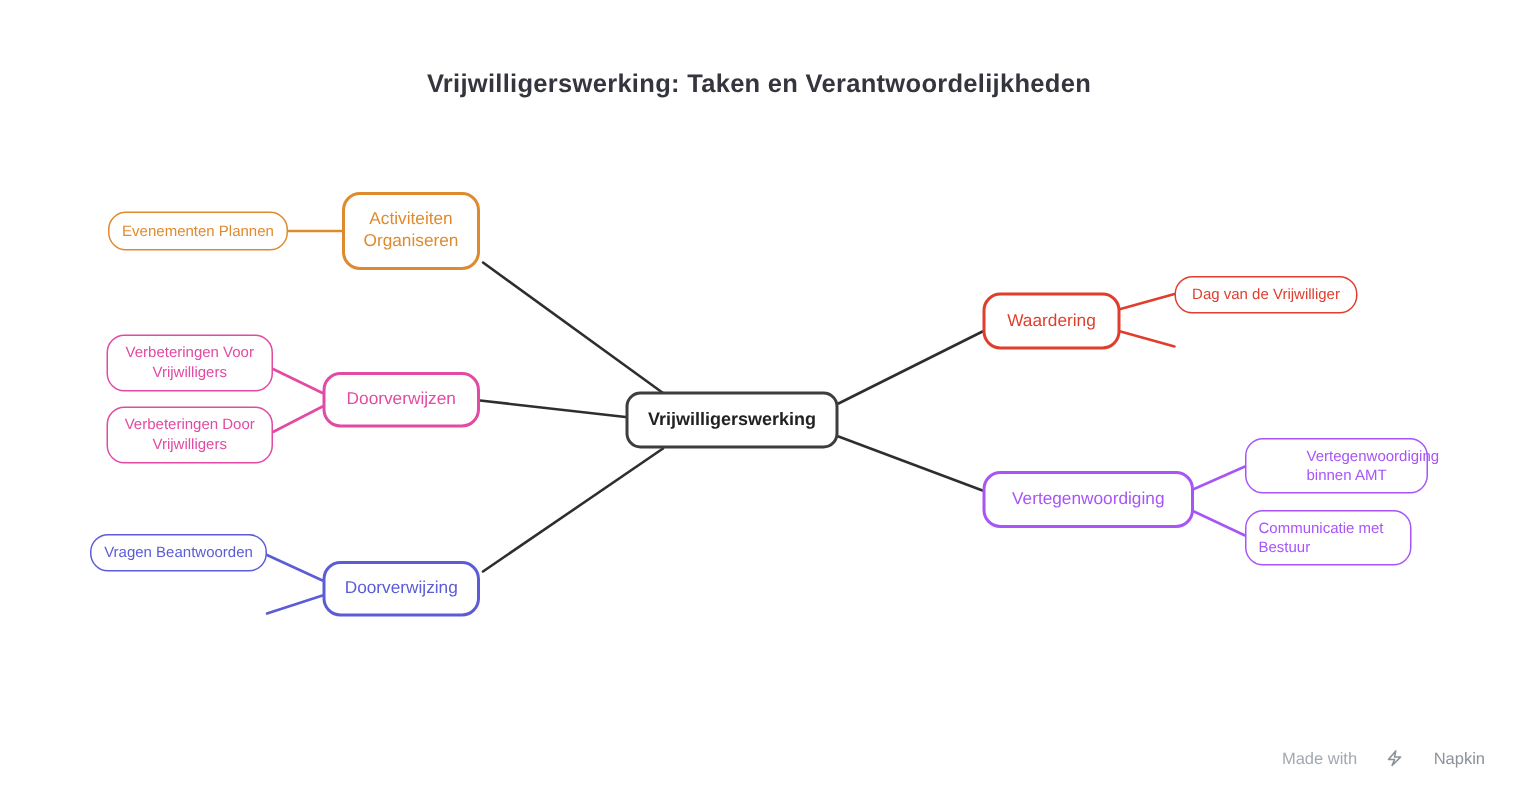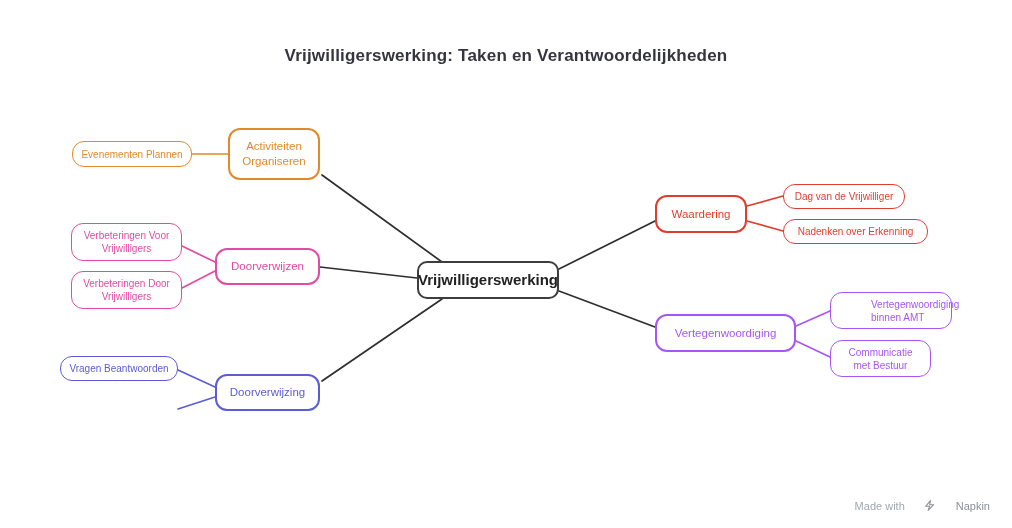--- a/index.html
+++ b/index.html
@@ -26,40 +26,40 @@
     border:1.6px solid #999;
     border-radius:12px;
     display:flex;align-items:center;justify-content:center;
     text-align:center;
     padding:3px 8px;
     font-size:10px;line-height:1.3;
     cursor:default;
   }
   .node.branch{font-size:11.5px;border-width:2px;}
   .node.center{
-    font-size:15px;font-weight:700;
+    font-size:12px;font-weight:700;
     border-width:2px;border-radius:10px;
     color:#222 !important;
   }
   
   .n-center{left:417px;top:261px;width:142px;height:38px;}
   .n-activiteiten{left:228px;top:128px;width:92px;height:52px;}
   .n-evenementen{left:72px;top:141px;width:120px;height:26px;}
   .n-verbeteringen{left:215px;top:248px;width:105px;height:37px;}
   .n-verb-voor{left:71px;top:223px;width:111px;height:38px;}
   .n-verb-door{left:71px;top:271px;width:111px;height:38px;}
   .n-doorverwijzing{left:215px;top:374px;width:105px;height:37px;}
   .n-vragen{left:60px;top:356px;width:118px;height:25px;}
   .n-doorverwijzen{left:49px;top:391px;width:129px;height:38px;}
   .n-waardering{left:655px;top:195px;width:92px;height:38px;}
   .n-dag{left:783px;top:184px;width:122px;height:25px;}
   .n-nadenken{left:783px;top:219px;width:145px;height:25px;}
   .n-vertegenwoordiging{left:655px;top:314px;width:141px;height:38px;}
   .n-vert-amt{left:830px;top:292px;width:122px;height:37px;text-align:left;justify-content:flex-start;padding-left:40px;}
-  .n-comm-bestuur{left:830px;top:340px;width:101px;height:37px;text-align:center;justify-content:flex-start;}
+  .n-comm-bestuur{left:830px;top:340px;width:111px;height:37px;text-align:left;justify-content:flex-start;}
   .footer{
     position:absolute;right:22px;bottom:16px;
     display:flex;align-items:center;gap:19px;
     color:#a2a8b0;font-size:11px;
   }
   .footer .brand{color:#8b9199;}
   .footer svg{display:block;}
 </style>
 </head>
 <body>
@@ -94,21 +94,20 @@
 
   <div class="node branch n-verbeteringen" style="border-color: rgb(226, 74, 163); color: rgb(226, 74, 163);">Doorverwijzen</div>
   <div class="node n-verb-voor" style="border-color: rgb(226, 74, 163); color: rgb(226, 74, 163);">Verbeteringen Voor Vrijwilligers</div>
   <div class="node n-verb-door" style="border-color: rgb(226, 74, 163); color: rgb(226, 74, 163);">Verbeteringen Door Vrijwilligers</div>
 
   <div class="node branch n-doorverwijzing" style="border-color: rgb(91, 92, 214); color: rgb(91, 92, 214);">Doorverwijzing</div>
   <div class="node n-vragen" style="border-color: rgb(91, 92, 214); color: rgb(91, 92, 214);">Vragen Beantwoorden</div>
 
   <div class="node branch n-waardering" style="border-color: rgb(224, 62, 45); color: rgb(224, 62, 45);">Waardering</div>
   <div class="node n-dag" style="border-color: rgb(224, 62, 45); color: rgb(224, 62, 45);">Dag van de Vrijwilliger</div>
-  <div class="node n-nadenken" style="border-color: rgb(224, 62, 45); color: rgb(224, 62, 45);">Nadenken over Erkenning</div>
 
   <div class="node branch n-vertegenwoordiging" style="border-color: rgb(168, 85, 247); color: rgb(168, 85, 247);">Vertegenwoordiging</div>
   <div class="node n-vert-amt" style="border-color: rgb(168, 85, 247); color: rgb(168, 85, 247);">Vertegenwoordiging binnen AMT</div>
   <div class="node n-comm-bestuur" style="border-color: rgb(168, 85, 247); color: rgb(168, 85, 247);">Communicatie met Bestuur</div>
 
   <div class="footer">
     <span>Made with</span>
     <svg width="13" height="13" viewBox="0 0 16 16">
       <path d="M2 9 L8 2 L7 7 L12 7 L5 14 L7 9 Z" fill="none" stroke="#8b9199" stroke-width="1.3" stroke-linejoin="round"></path>
     </svg>

